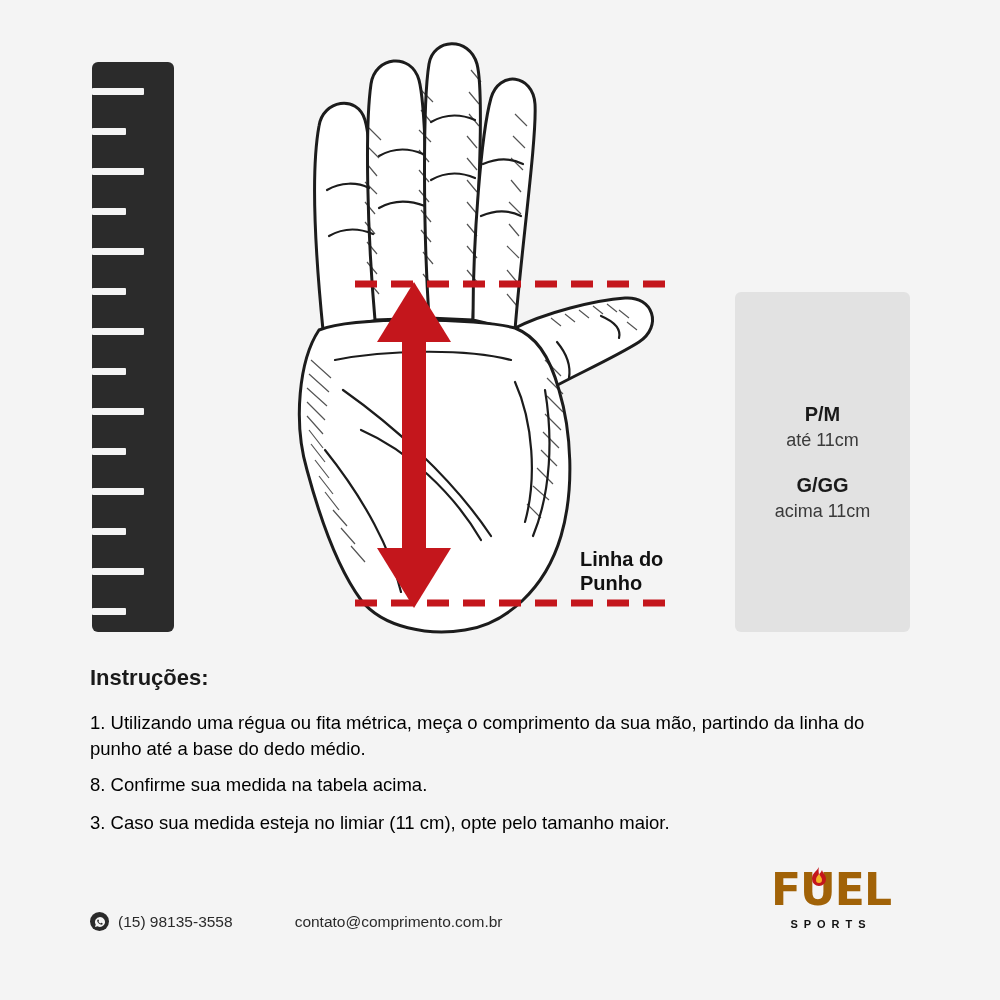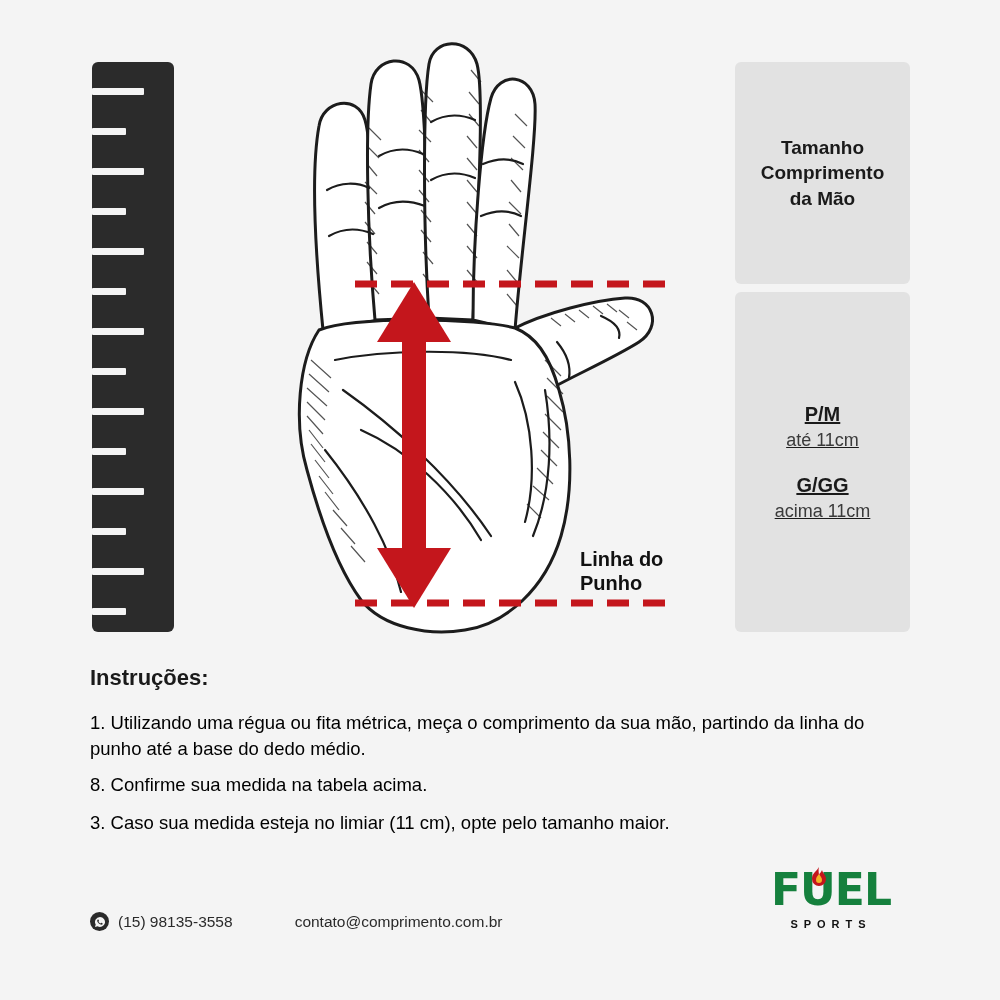--- a/index.html
+++ b/index.html
@@ -100,21 +100,20 @@
     line-height: 1.32;
   }
   .cell-body {
     top: 230px;
     height: 340px;
     display: flex;
     flex-direction: column;
     align-items: center;
     justify-content: center;
     gap: 20px;
-    text-decoration: underline;
   }
   .size-block .size-name {
     font-weight: bold;
     font-size: 20px;
     line-height: 1.35;
   }
   .size-block .size-val {
     font-size: 18px;
     line-height: 1.35;
     color: #3a3a3a;
@@ -178,21 +177,21 @@
     right: 84px;
     top: 868px;
     width: 170px;
     text-align: center;
   }
   .brand-name {
     font-family: "DejaVu Sans", sans-serif;
     font-weight: bold;
     font-size: 44px;
     letter-spacing: -1px;
-    color: #15803d;
+    color: #a16207;
     line-height: 1;
     position: relative;
     display: inline-block;
   }
   .brand-sub {
     margin-top: 6px;
     font-size: 11px;
     letter-spacing: 6px;
     color: #111;
     font-weight: bold;
@@ -289,27 +288,20 @@
       </g>
     </svg>
   </div>
 
   <div class="callout callout-bottom">
     <div>Linha do</div>
     <div>Punho</div>
   </div>
 
   <div class="table">
-    <div class="table-cell cell-head">
-      <div class="head-text">
-        <div>Tamanho</div>
-        <div>Comprimento</div>
-        <div>da Mão</div>
-      </div>
-    </div>
     <div class="table-cell cell-body">
       <div class="size-block">
         <div class="size-name">P/M</div>
         <div class="size-val">até 11cm</div>
       </div>
       <div class="size-block">
         <div class="size-name">G/GG</div>
         <div class="size-val">acima 11cm</div>
       </div>
     </div>

